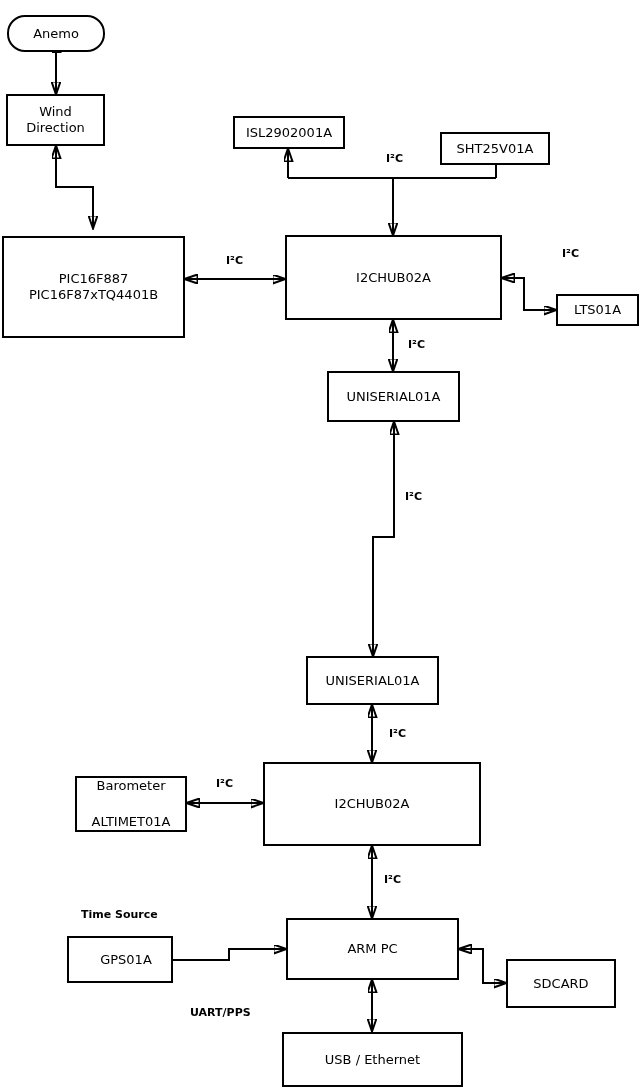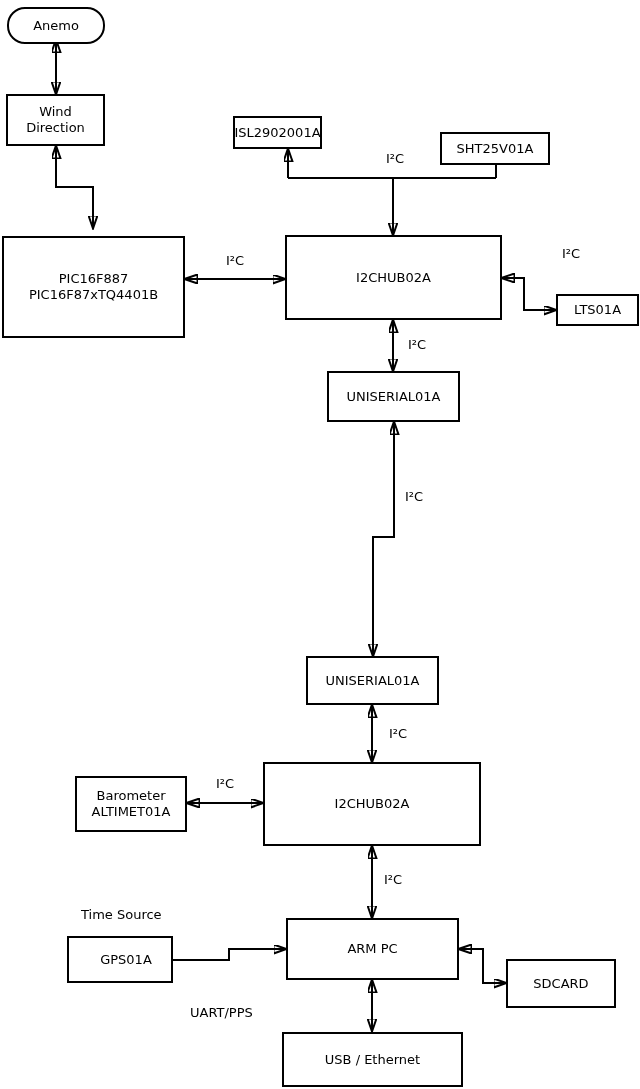--- a/index.html
+++ b/index.html
@@ -31,23 +31,24 @@
     flex-direction: column;
     align-items: center;
     justify-content: center;
     text-align: center;
     font-size: 13px;
     line-height: 16px;
     white-space: nowrap;
   }
   .edge-label {
     position: absolute;
-    font-size: 13px;
+    font-size: 11px;
     line-height: 14px;
     white-space: nowrap;
+    font-weight: bold;
   }
 </style>
 </head>
 <body>
 
 <div class="canvas">
 
   <svg class="edges" viewBox="0 0 640 1089" xmlns="http://www.w3.org/2000/svg">
     <defs>
       <marker id="arr" markerUnits="userSpaceOnUse" markerWidth="14" markerHeight="10" refX="12.5" refY="4.5" orient="auto-start-reverse">
@@ -65,35 +66,35 @@
     <path d="M393,320 V371" marker-start="url(#arr)" marker-end="url(#arr)"></path>
     <path d="M394,422 V537 H373 V656" marker-start="url(#arr)" marker-end="url(#arr)"></path>
     <path d="M372,705 V762" marker-start="url(#arr)" marker-end="url(#arr)"></path>
     <path d="M187,803 H263" marker-start="url(#arr)" marker-end="url(#arr)"></path>
     <path d="M372,846 V918" marker-start="url(#arr)" marker-end="url(#arr)"></path>
     <path d="M173,960 H229 V949 H286" marker-end="url(#arr)"></path>
     <path d="M459,949 H483 V983 H506" marker-start="url(#arr)" marker-end="url(#arr)"></path>
     <path d="M372,980 V1031" marker-start="url(#arr)" marker-end="url(#arr)"></path>
   </svg>
 
-  <div class="node" style="left:7px; top:7px; width:98px; height:37px;border-radius:18px;">
+  <div class="node" style="left:7px; top:15px; width:98px; height:37px;border-radius:18px;">
     <span>Anemo</span>
   </div>
 
   <div class="node" style="left:6px; top:94px; width:99px; height:52px;">
     <span>Wind</span>
     <span>Direction</span>
   </div>
 
   <div class="node" style="left:2px; top:236px; width:183px; height:102px;">
     <span>PIC16F887</span>
     <span>PIC16F87xTQ4401B</span>
   </div>
 
-  <div class="node" style="left:233px; top:116px; width:89px; height:33px;">
+  <div class="node" style="left:233px; top:116px; width:112px; height:33px;">
     <span>ISL2902001A</span>
   </div>
 
   <div class="node" style="left:440px; top:132px; width:110px; height:33px;">
     <span>SHT25V01A</span>
   </div>
 
   <div class="node" style="left:285px; top:235px; width:217px; height:85px;">
     <span>I2CHUB02A</span>
   </div>
@@ -103,21 +104,21 @@
   </div>
 
   <div class="node" style="left:327px; top:371px; width:133px; height:51px;">
     <span>UNISERIAL01A</span>
   </div>
 
   <div class="node" style="left:306px; top:656px; width:133px; height:49px;">
     <span>UNISERIAL01A</span>
   </div>
 
-  <div class="node" style="left:75px; top:776px; width:112px; height:56px;">
+  <div class="node" style="left:75px; top:776px; width:112px; height:56px;justify-content:space-between;">
     <span>Barometer</span>
     <span>ALTIMET01A</span>
   </div>
 
   <div class="node" style="left:263px; top:762px; width:218px; height:84px;">
     <span>I2CHUB02A</span>
   </div>
 
   <div class="node" style="left:67px; top:936px; width:106px; height:47px;padding-left:12px;">
     <span>GPS01A</span>

